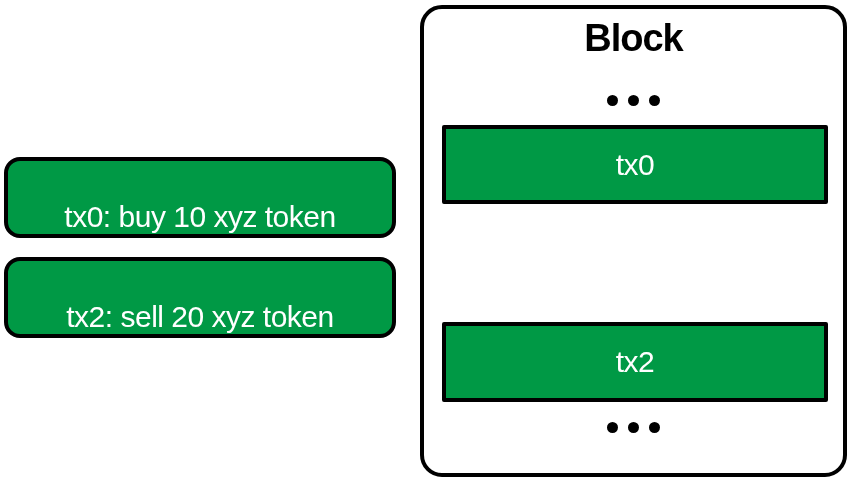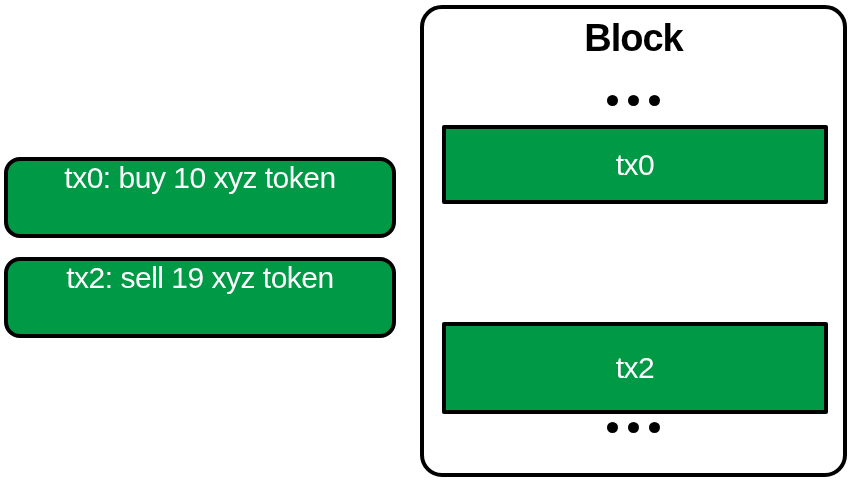--- a/index.html
+++ b/index.html
@@ -20,21 +20,21 @@
   .tx-card {
     position: absolute;
     left: 4px;
     width: 392px;
     height: 81px;
     box-sizing: border-box;
     background: var(--green);
     border: 4px solid var(--outline);
     border-radius: 16px;
     display: flex;
-    align-items: flex-start;
+    align-items: flex-end;
     justify-content: center;
     color: var(--tx-text-light);
     font-size: 30px;
     letter-spacing: -0.5px;
     white-space: nowrap;
   }
   .card-0 { top: 157px; }
   .card-1 { top: 257px; }
 
   
@@ -90,32 +90,32 @@
     display: flex;
     align-items: center;
     justify-content: center;
     font-size: 30px;
     letter-spacing: -0.5px;
   }
   .tx-green { background: var(--green); color: var(--tx-text-light); }
   .tx-pink  { background: var(--pink);  color: var(--tx-text-dark); }
   .btx-0 { top: 116px; height: 79px; }
   .btx-1 { top: 213px; height: 81px; }
-  .btx-2 { top: 313px; height: 92px; }
+  .btx-2 { top: 313px; height: 80px; }
 </style>
 </head>
 <body>
 
 <div class="canvas">
 
   <div class="tx-card card-0">
     <span>tx0: buy 10 xyz token</span>
   </div>
   <div class="tx-card card-1">
-    <span>tx2: sell 19 xyz token</span>
+    <span>tx2: sell 20 xyz token</span>
   </div>
 
   <div class="block">
     <div class="block-title">Block</div>
 
     <div class="dots dots-top">
       <div class="dot"></div>
       <div class="dot"></div>
       <div class="dot"></div>
     </div>

